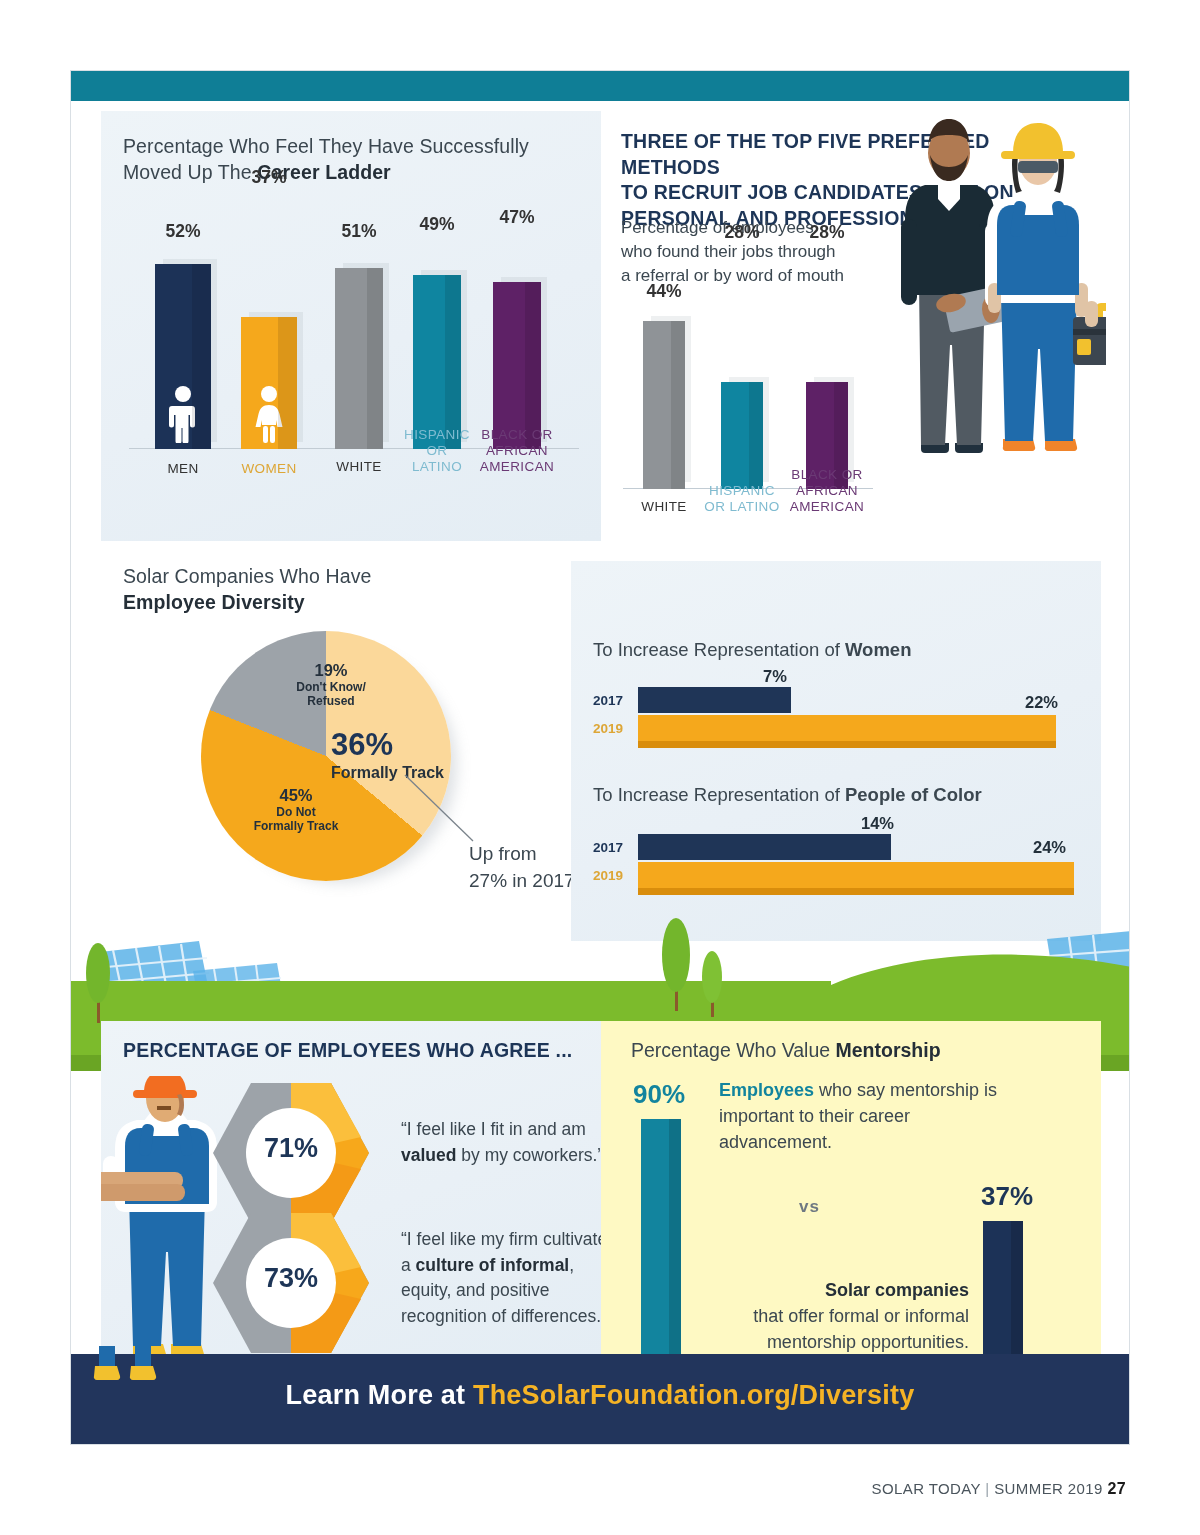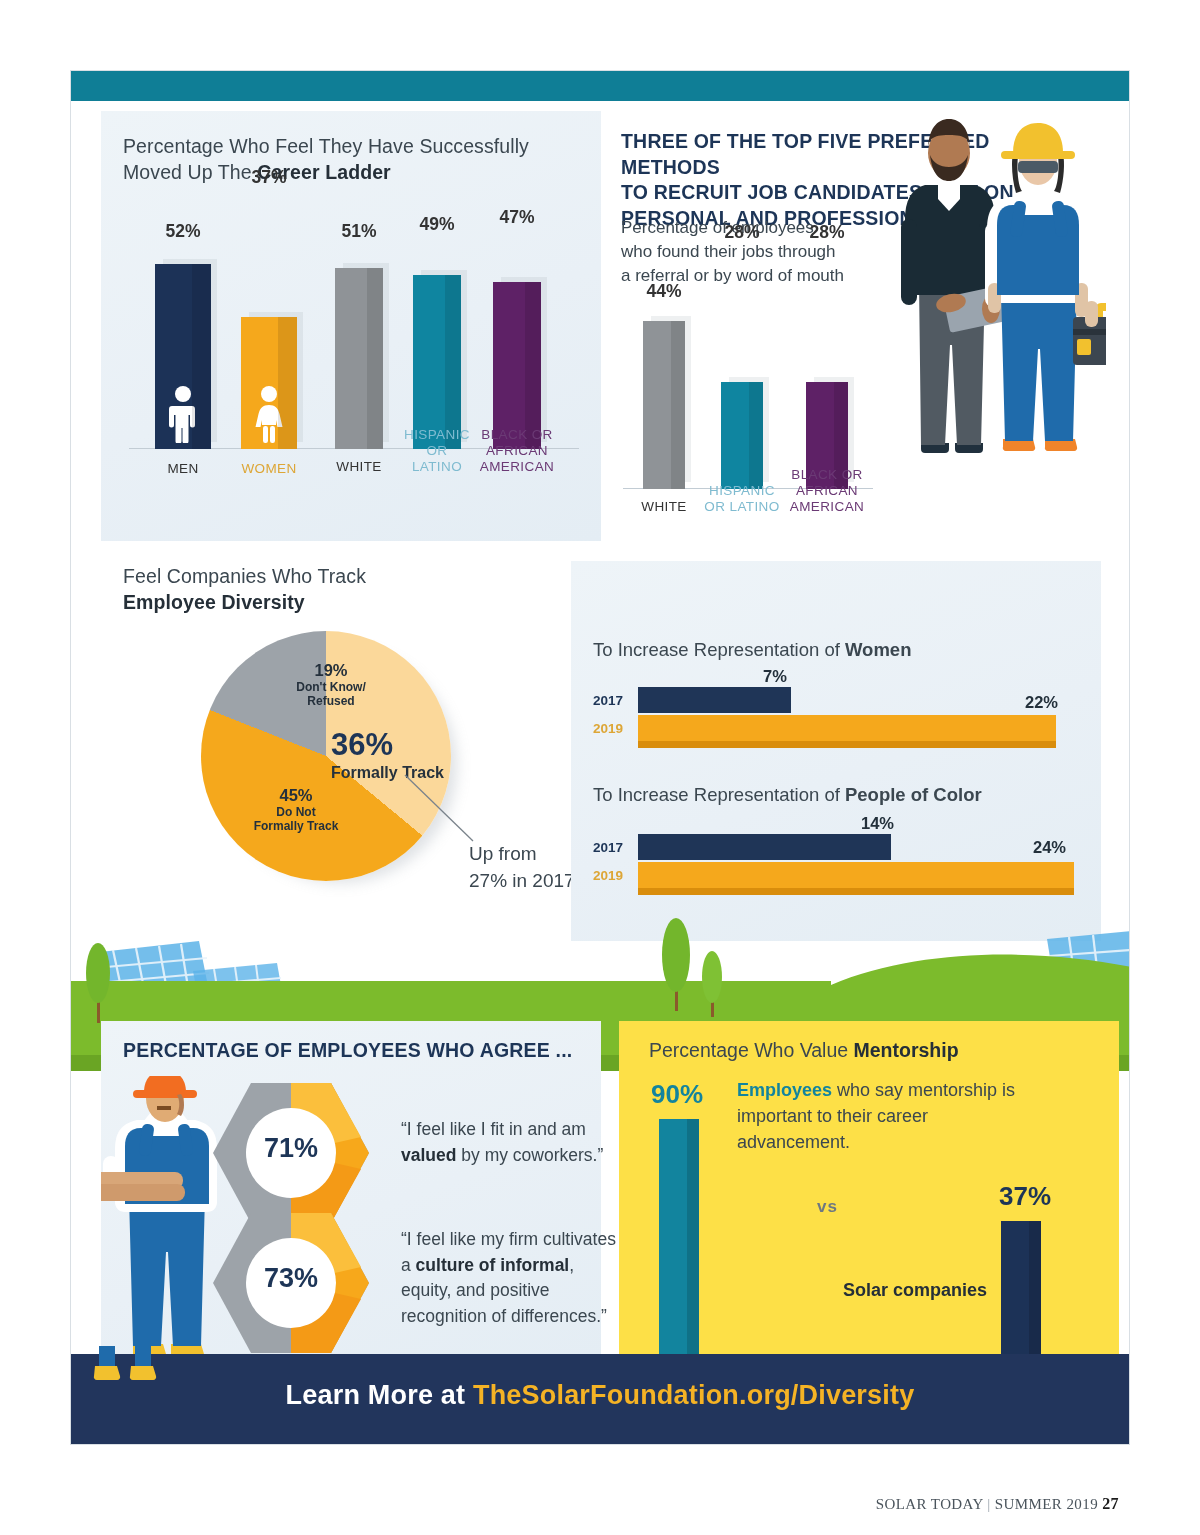--- a/index.html
+++ b/index.html
@@ -103,22 +103,22 @@
   #band {
     position:absolute; left:0; top:840px; width:100%; height:160px;
     overflow:hidden;
   }
 
   
   #panelC-left {
     position:absolute; left:30px; top:950px; width:500px; height:340px;
   }
   #panelC-right {
-    position:absolute; left:548px; top:950px; width:500px; height:340px;
-    background:#fde047;
+    position:absolute; left:530px; top:950px; width:500px; height:340px;
+    background:#fef9c3;
   }
 
   .hexwrap { position:absolute; }
   .quote { position:absolute; font-size:17.5px; color:#3b4750; line-height:1.46; }
   .quote b { font-weight:700; color:#252f38; }
 
   .mbar { position:absolute; }
   .mbar::after{ content:""; position:absolute; right:0; top:0; bottom:0; width:30%; background:rgba(0,0,0,.14); }
 
   
@@ -127,24 +127,23 @@
     background:#22355c;
   }
   #cta-text {
     position:absolute; width:100%; text-align:center; top:26px;
     font-size:27px; font-weight:700; color:#ffffff; letter-spacing:.2px;
   }
   #cta-text .url { color:#f5b325; }
 
   
   #pagefoot {
-    position:absolute; right:81px; top:1480px;
+    position:absolute; right:74px; top:1480px;
     font-size:15px; color:#4a545c; letter-spacing:.4px;
-    font-family:Liberation Serif, serif;
-    margin-top:15px;
+    font-family:Liberation Sans, sans-serif;
   }
   #pagefoot .num { font-weight:700; color:#1b1b1b; font-size:16px; }
   #pagefoot .sep { color:#9aa4ac; }
 </style>
 </head>
 <body>
 
 <div id="page">
 
   <div id="infographic">
@@ -288,21 +287,21 @@
           <div class="vbar" style="height:107px;background:#5E2166;"></div>
           <div class="vbar-val" style="top:-87px;color:#333;">28%</div>
           <div class="vbar-lbl" style="bottom:-26px;color:#6B3A75;width:200%;left:-50%;">BLACK OR<br>AFRICAN<br>AMERICAN</div>
         </div>
       </div>
     </div>
 
     <div id="panelB-left">
 
       <div style="position:absolute;left:22px;top:22px;width:440px;" class="h-sans">
-        <span>Feel Companies Who Track</span><br>
+        <span>Solar Companies Who Have</span><br>
         <b>Employee Diversity</b>
       </div>
 
       <div class="pie" style="left:100px;top:90px;width:250px;height:250px;
            background: conic-gradient(from 0deg,
              #FBD89A 0deg 129.6deg,
              #F5A81C 129.6deg 291.6deg,
              #9DA3A9 291.6deg 360deg);"></div>
 
       <div class="pie-lab" style="left:165px;top:120px;width:130px;">
@@ -479,21 +478,21 @@
       <div style="position:absolute;left:118px;top:56px;width:300px;font-size:18px;color:#3b4750;line-height:1.45;">
         <b style="color:#12849E;font-weight:700;">Employees</b><span> who say mentorship is important to their career advancement.</span>
       </div>
 
       <div style="position:absolute;left:198px;top:176px;font-size:17px;font-weight:700;color:#6e7882;letter-spacing:1px;">vs</div>
 
       <div style="position:absolute;left:380px;top:160px;font-size:26px;font-weight:700;color:#1d3557;">37%</div>
       <div class="mbar" style="left:382px;top:200px;width:40px;height:156px;background:#1C3257;"></div>
 
       <div style="position:absolute;left:100px;top:256px;width:268px;text-align:right;font-size:18px;color:#3b4750;line-height:1.45;">
-        <b style="color:#252f38;font-weight:700;">Solar companies</b><br>
+        <b style="color:#252f38;font-weight:700;">Solar companies</b><br><span>that offer formal or informal mentorship opportunities.</span>
       </div>
     </div>
 
     <div id="cta">
       <div id="cta-text">
         <span>Learn More at </span><span class="url">TheSolarFoundation.org/Diversity</span>
       </div>
 
       <svg style="position:absolute;left:20px;top:-8px;" width="90" height="46" viewBox="0 0 90 46">
         <rect x="8" y="0" width="16" height="22" fill="#1f6bab"></rect>

